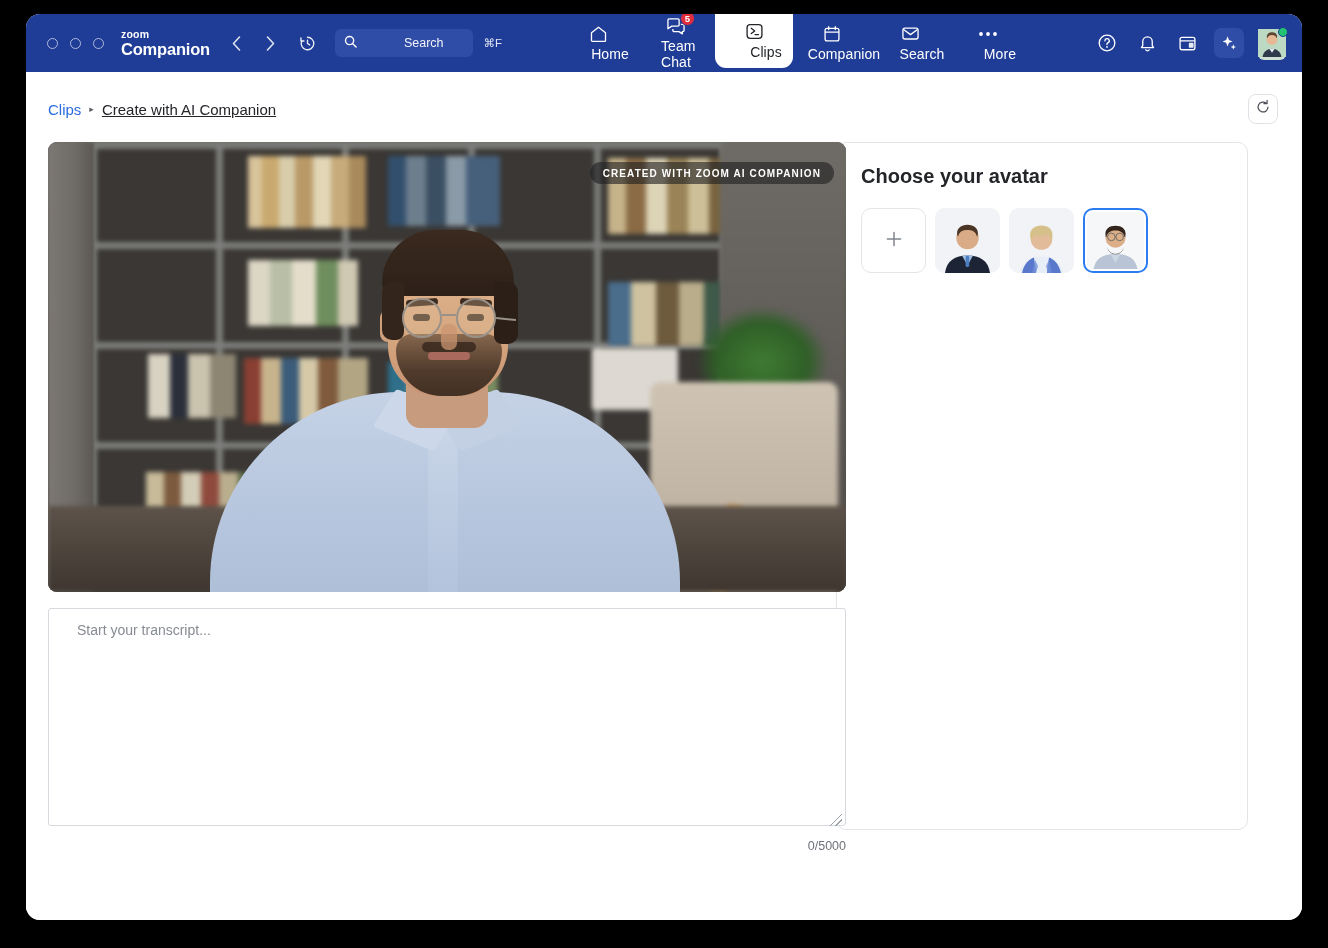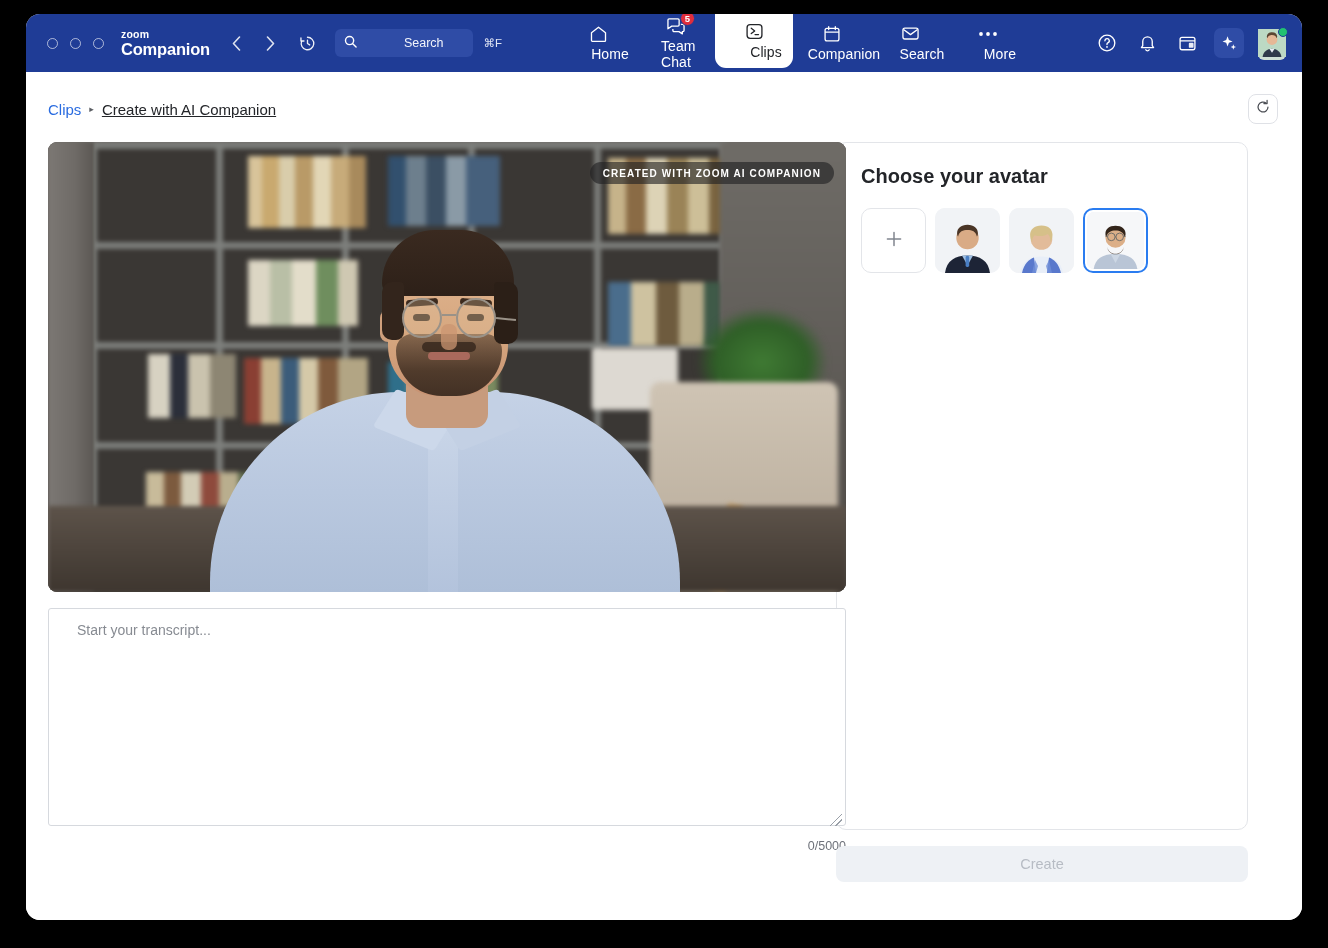--- a/index.html
+++ b/index.html
@@ -680,18 +680,17 @@
                       <circle cx="34.4" cy="26.2" r="4"></circle>
                       <path d="M29.6 26.2h.8M38.4 25.4l2.2.4M21.6 25.4l-2 .4"></path>
                     </g>
                   </svg>
                 </div>
               </div>
 
             </div>
           </div>
 
-          <button class="create-btn" disabled="">Create</button>
         </div>
       </div>
     </div>
   </div>
 </div>
 
 </body></html>

